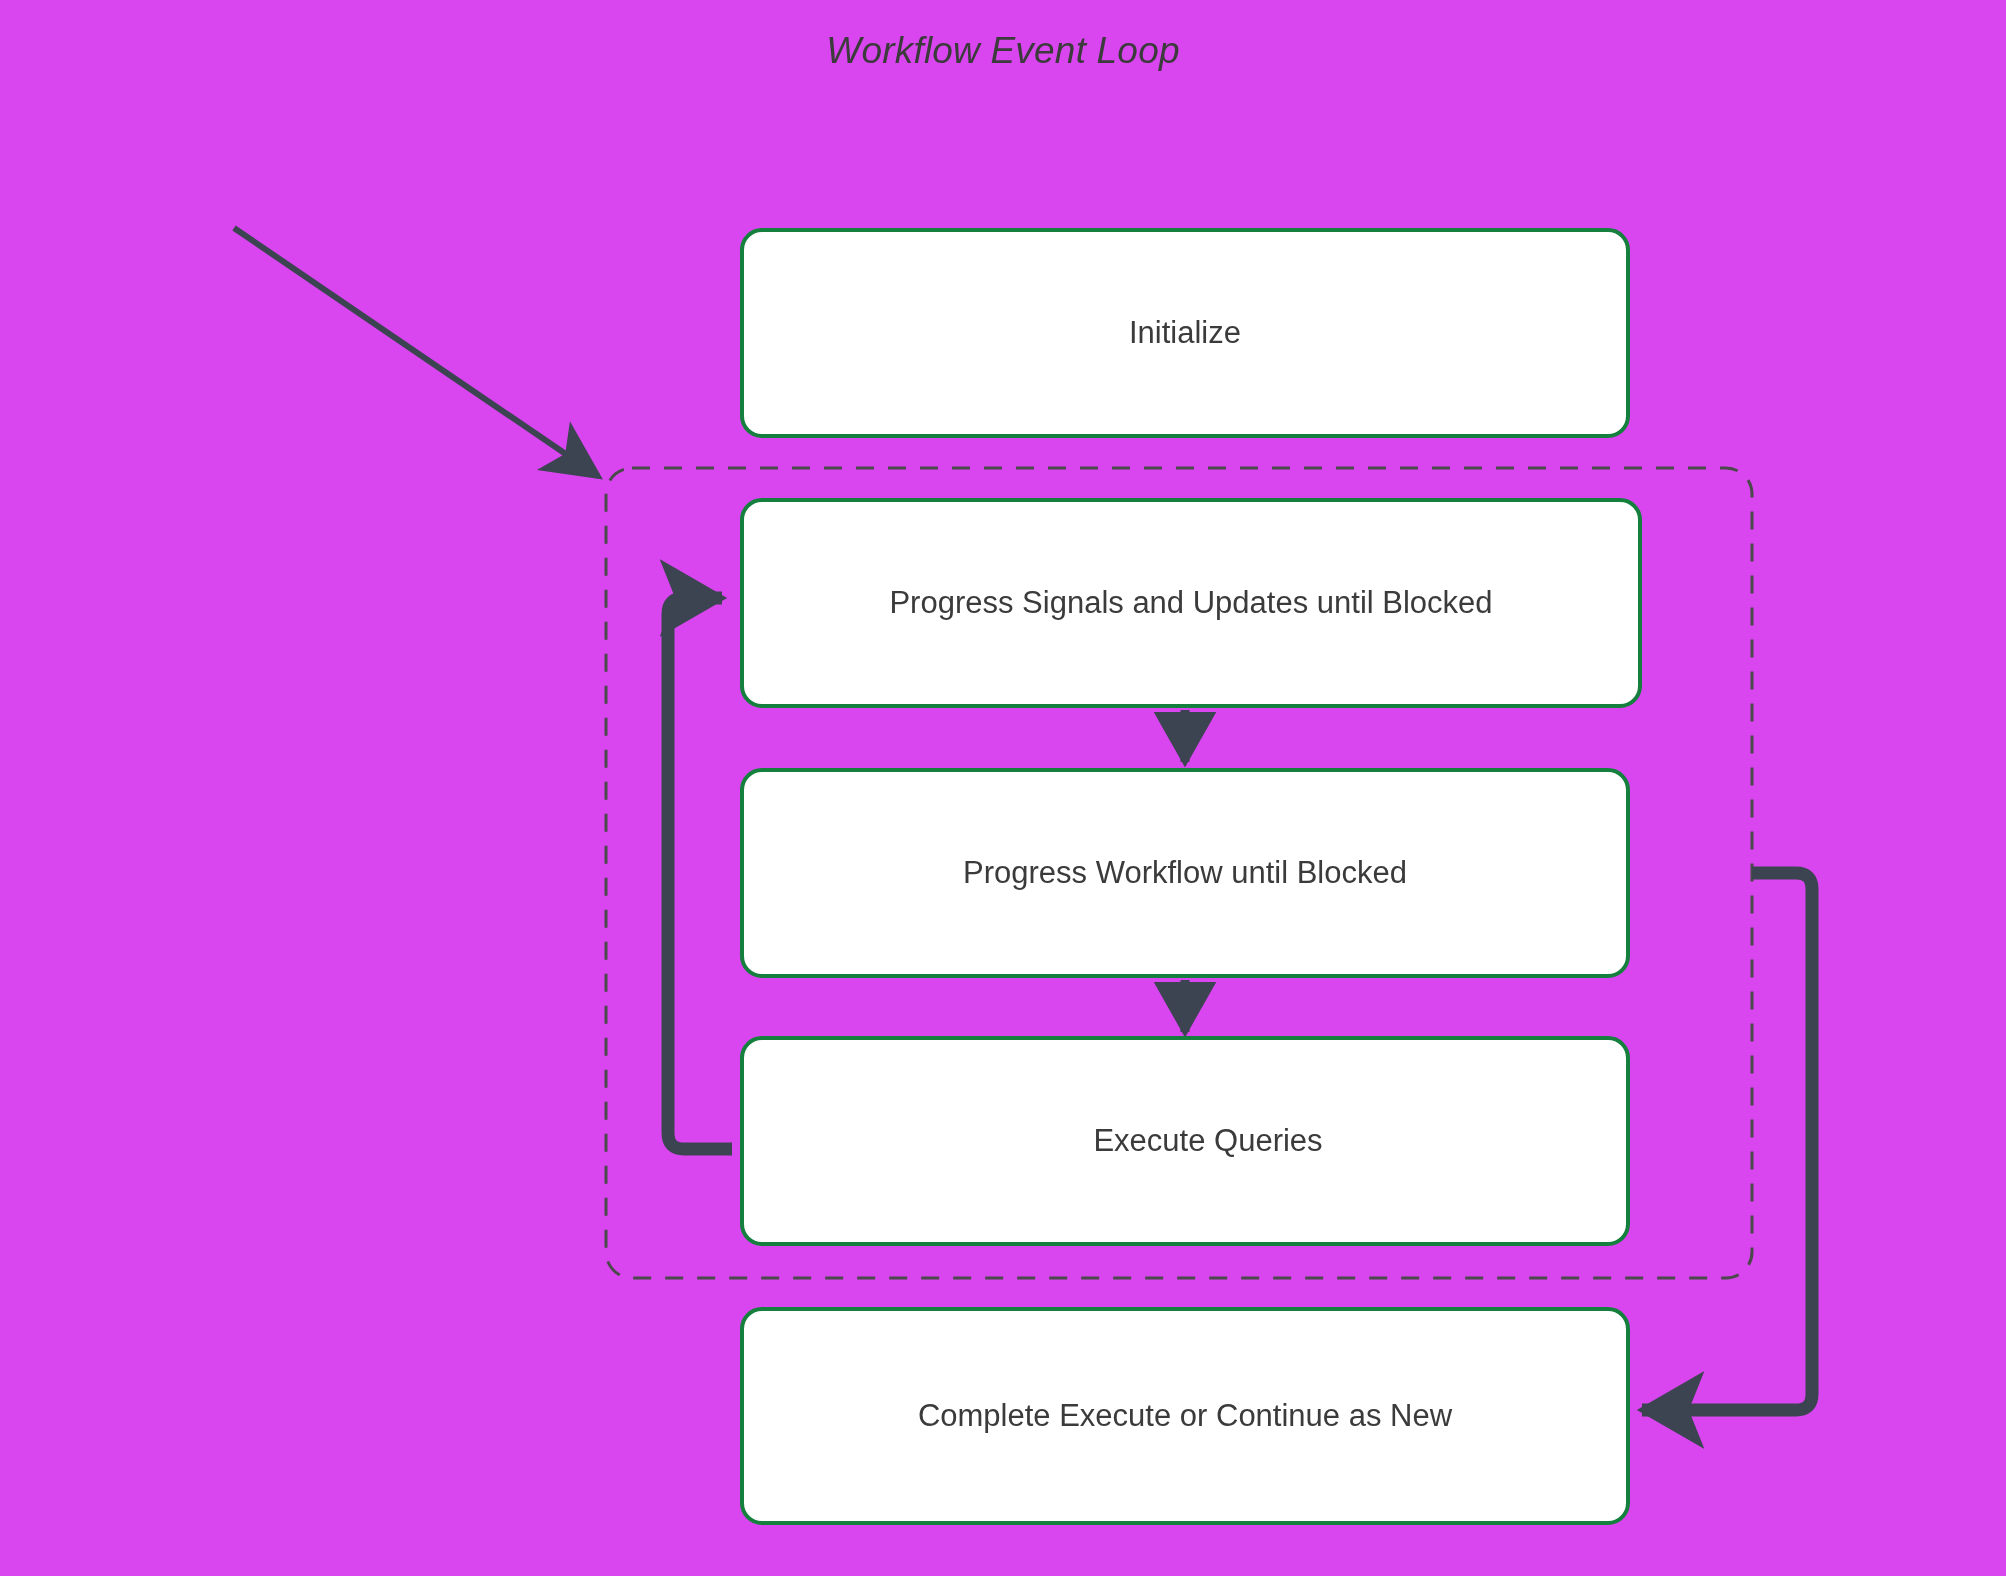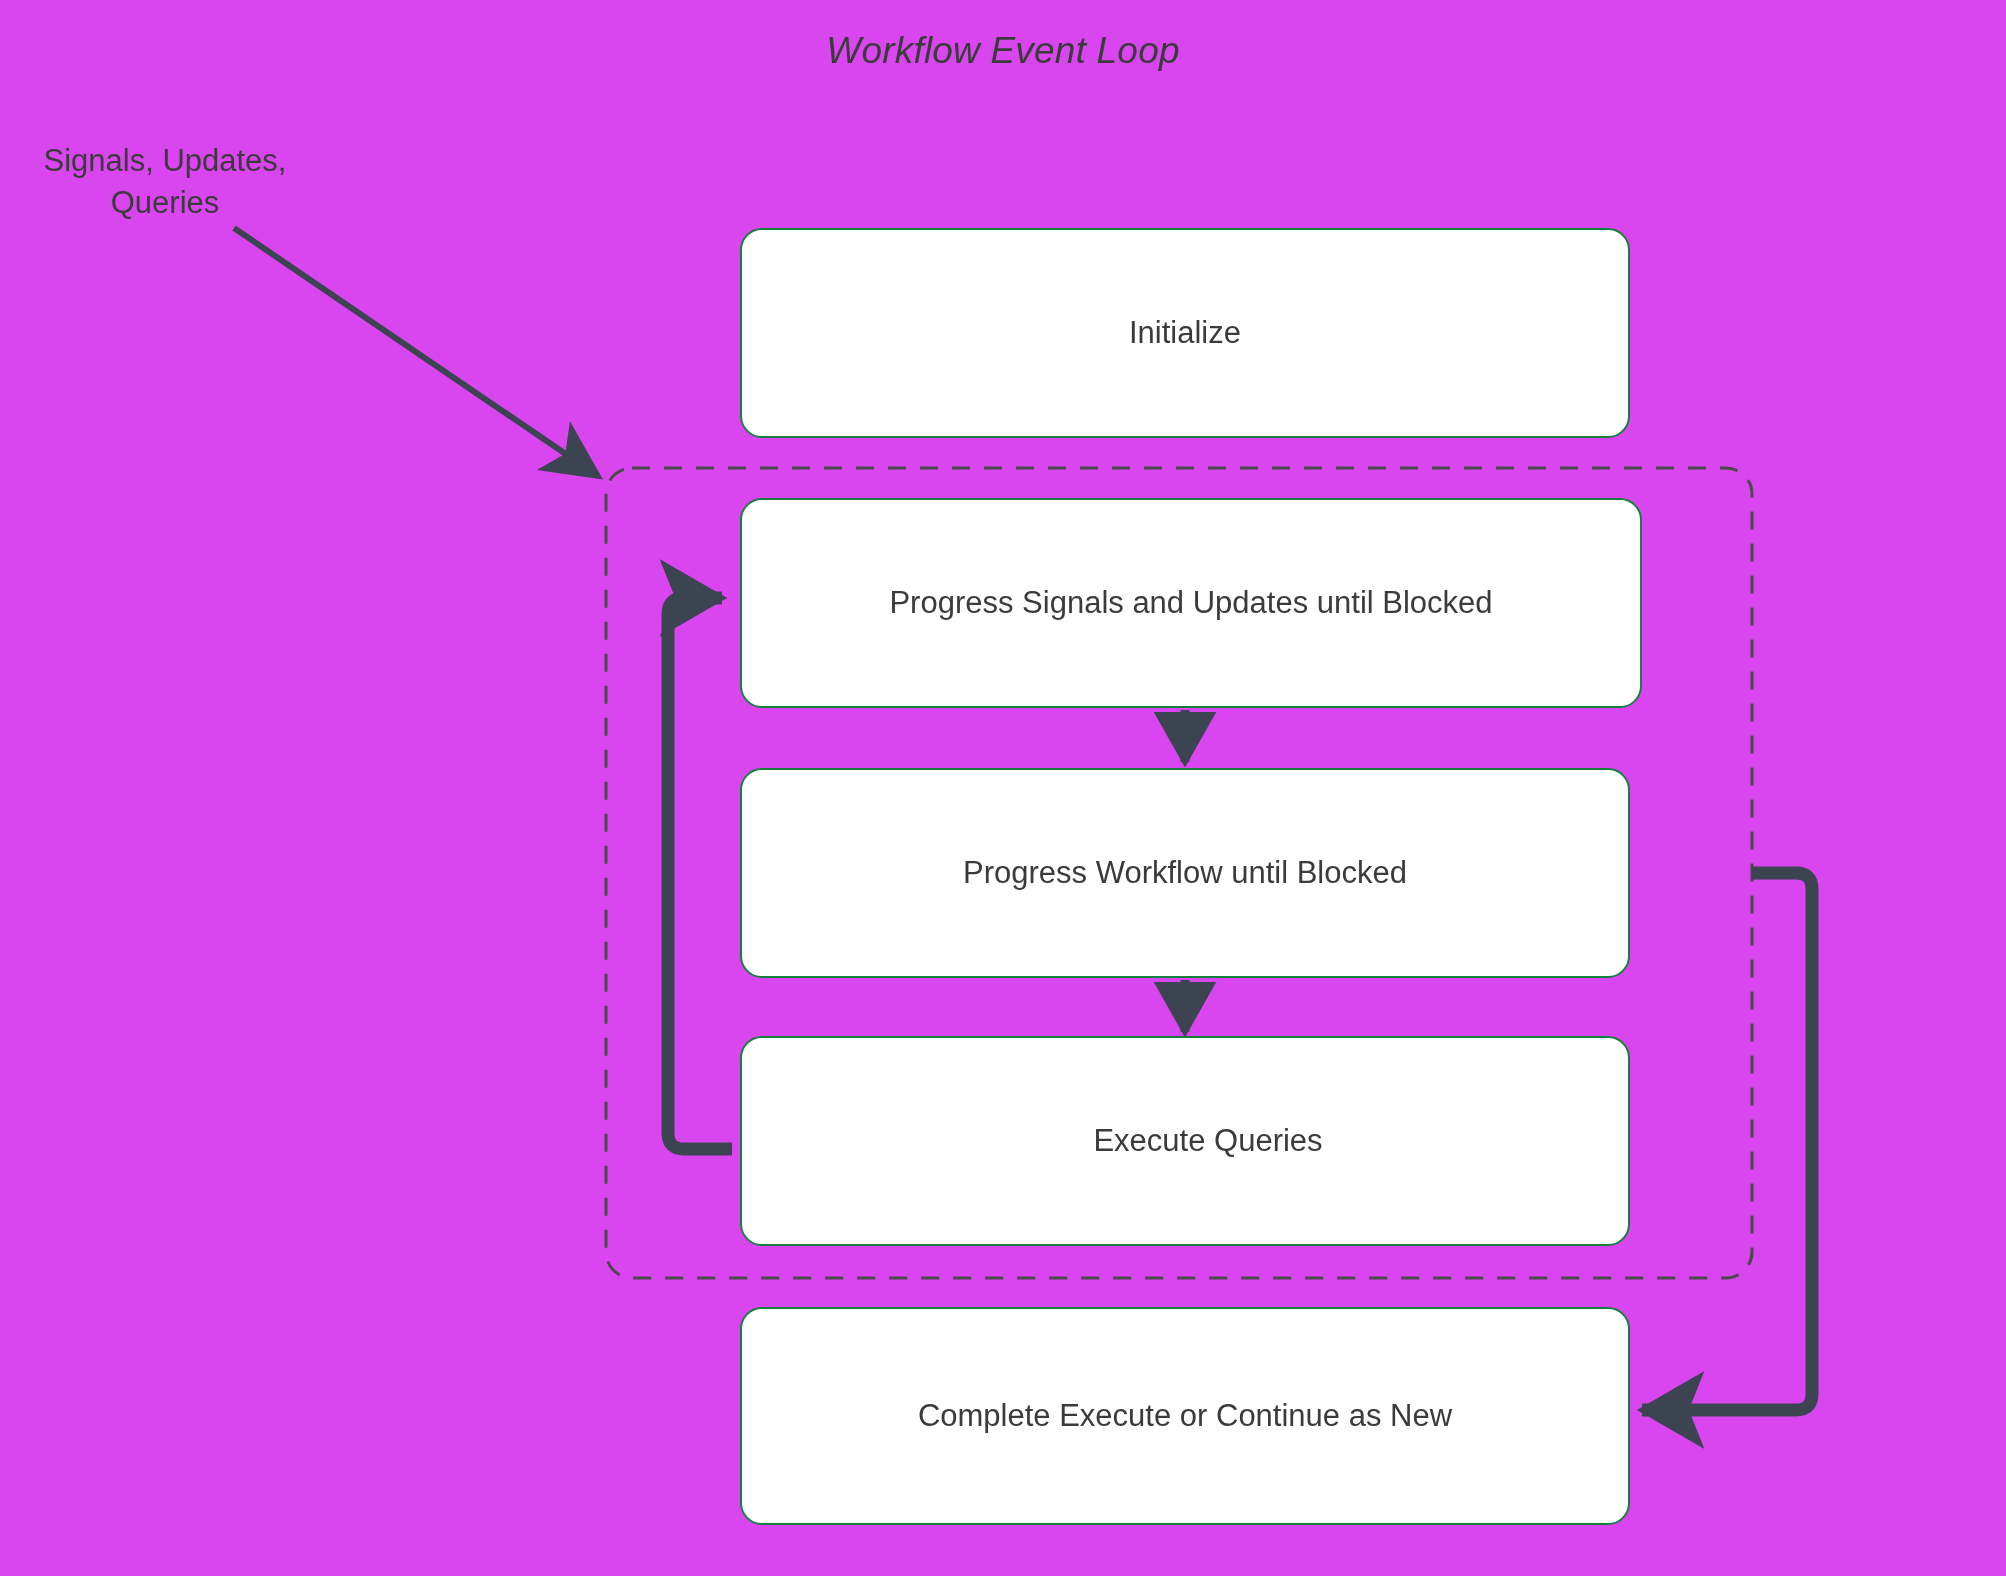--- a/index.html
+++ b/index.html
@@ -51,21 +51,21 @@
     top: 140px;
     width: 290px;
     text-align: center;
     font-size: 31px;
     line-height: 42px;
     color: #3b3b3b;
   }
   .node {
     position: absolute;
     box-sizing: border-box;
-    border: 2px solid #15803d;
+    border: 4px solid #15803d;
     border-radius: 22px;
     background: #ffffff;
     display: flex;
     align-items: center;
     justify-content: center;
     font-size: 31px;
     color: #3b3b3b;
     text-align: center;
   }
   .node-label {
@@ -106,24 +106,20 @@
 
     <path d="M732,1149 L684,1149 Q668,1149 668,1133 L668,614 Q668,598 684,598 L722,598" fill="none" stroke="#3d4451" stroke-width="13" stroke-linecap="butt" stroke-linejoin="round" marker-end="url(#arrow-fat)"></path>
 
     <path d="M1752,873 L1796,873 Q1812,873 1812,889 L1812,1394 Q1812,1410 1796,1410 L1642,1410" fill="none" stroke="#3d4451" stroke-width="13" stroke-linecap="butt" stroke-linejoin="round" marker-end="url(#arrow-fat)"></path>
   </svg>
 
   <div class="layer-text">
 
     <div class="diagram-title">Workflow Event Loop</div>
 
-    <div class="ext-label">
-      <span>Signals, Updates,</span><br>
-      <span>Queries</span>
-    </div>
 
     <div class="node node-initialize">
       <span class="node-label">Initialize</span>
     </div>
 
     <div class="node node-progress-su">
       <span class="node-label">Progress Signals and Updates until Blocked</span>
     </div>
 
     <div class="node node-progress-wf">

